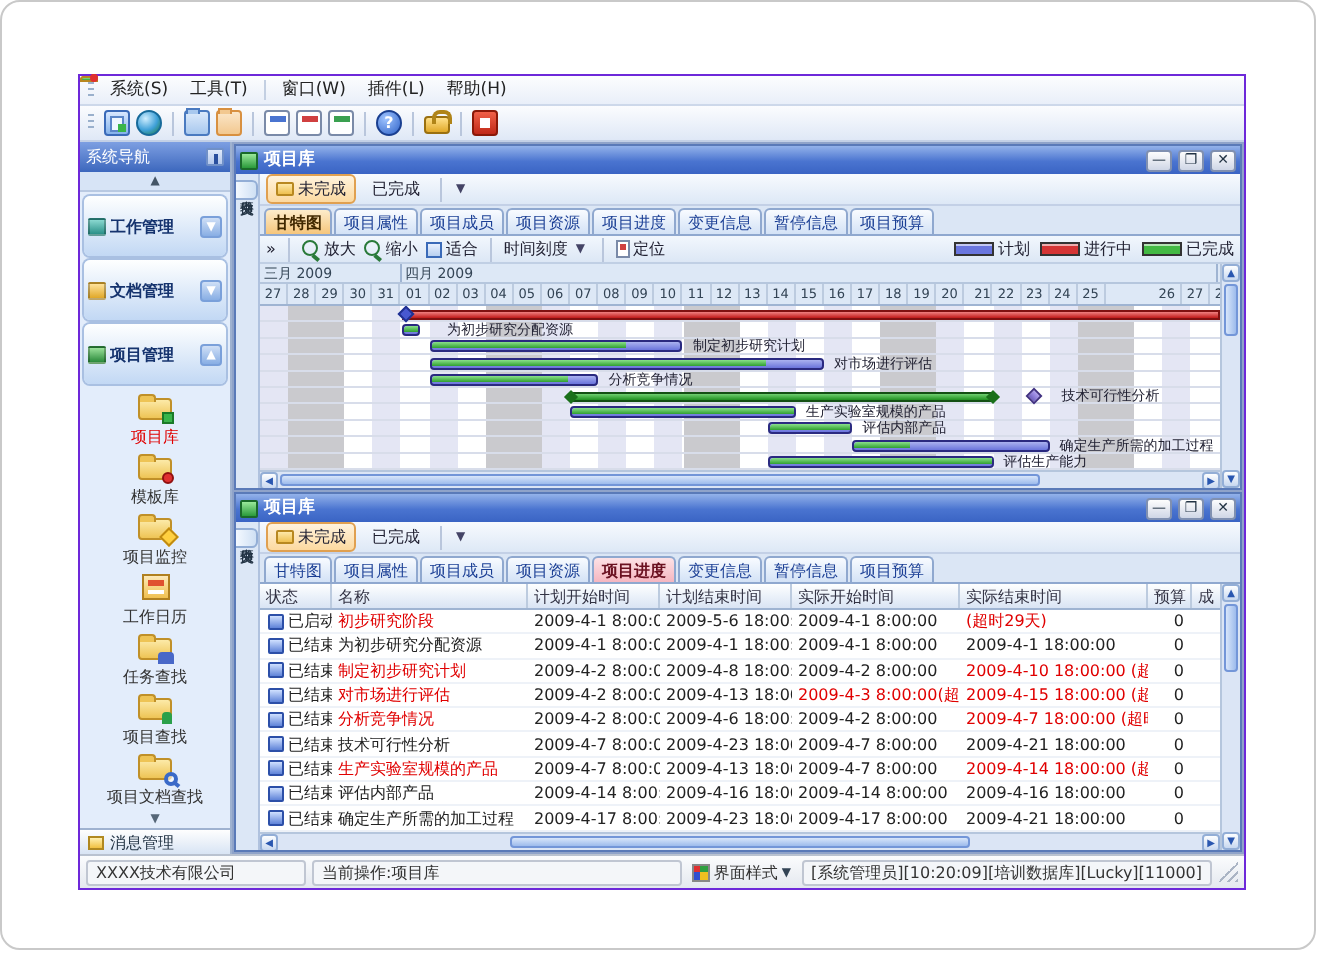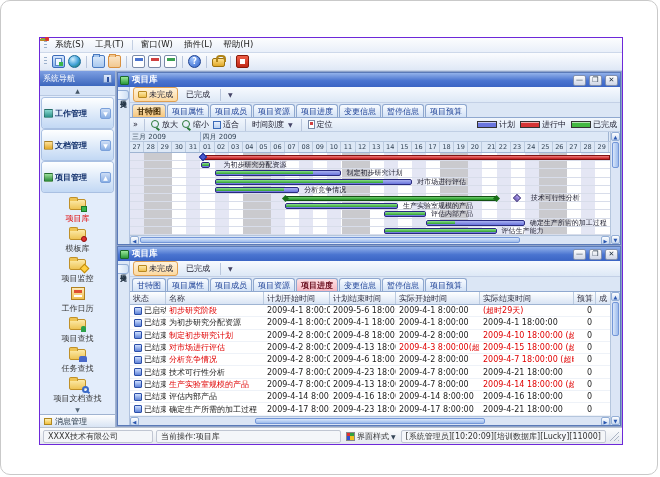--- a/index.html
+++ b/index.html
@@ -243,30 +243,30 @@
               </div>
               <div class="sb-item">
                 <span class="iconbox">
                   <span class="cal"></span>
                 </span>
                 <span class="ilabel">工作日历</span>
               </div>
               <div class="sb-item">
                 <span class="iconbox">
                   <span class="fold"></span>
+                  <span class="badge b-people"></span>
+                </span>
+                <span class="ilabel">任务查找</span>
+              </div>
+              <div class="sb-item">
+                <span class="iconbox">
+                  <span class="fold"></span>
                   <span class="badge b-person"></span>
                 </span>
                 <span class="ilabel">项目查找</span>
-              </div>
-              <div class="sb-item">
-                <span class="iconbox">
-                  <span class="fold"></span>
-                  <span class="badge b-people"></span>
-                </span>
-                <span class="ilabel">任务查找</span>
               </div>
               <div class="sb-item">
                 <span class="iconbox">
                   <span class="fold"></span>
                   <span class="badge b-mag"></span>
                 </span>
                 <span class="ilabel">项目文档查找</span>
               </div>
             </div>
             <div class="sb-group">
@@ -399,21 +399,21 @@
                       <span class="gday" style="width: 14.1px;">16</span>
                       <span class="gday" style="width: 14.1px;">17</span>
                       <span class="gday" style="width: 14.1px;">18</span>
                       <span class="gday" style="width: 14.1px;">19</span>
                       <span class="gday" style="width: 14.1px;">20</span>
                       <span class="gday" style="width: 14.1px; text-align: right;">21</span>
                       <span class="gday" style="width: 14.1px;">22</span>
                       <span class="gday" style="width: 14.1px;">23</span>
                       <span class="gday" style="width: 14.1px;">24</span>
                       <span class="gday" style="width: 14.1px;">25</span>
-                      <span class="gday" style="width: 14.1px;">26</span>
+                      <span class="gday" style="width: 14.1px; margin-left: 24px;">26</span>
                       <span class="gday" style="width: 14.1px;">27</span>
                       <span class="gday" style="width: 14.1px;">28</span>
                       <span class="gday" style="width: 14.1px;">29</span>
                     </div>
                   <div class="gbody" id="gbody">
                       <div class="gcol lav" style="left: 0px; width: 14.1px;"></div>
                       <div class="gcol wk" style="left: 14.1px; width: 14.1px;"></div>
                       <div class="gcol wk" style="left: 28.2px; width: 14.1px;"></div>
                       <div class="gcol " style="left: 42.3px; width: 14.1px;"></div>
                       <div class="gcol lav" style="left: 56.4px; width: 14.1px;"></div>

